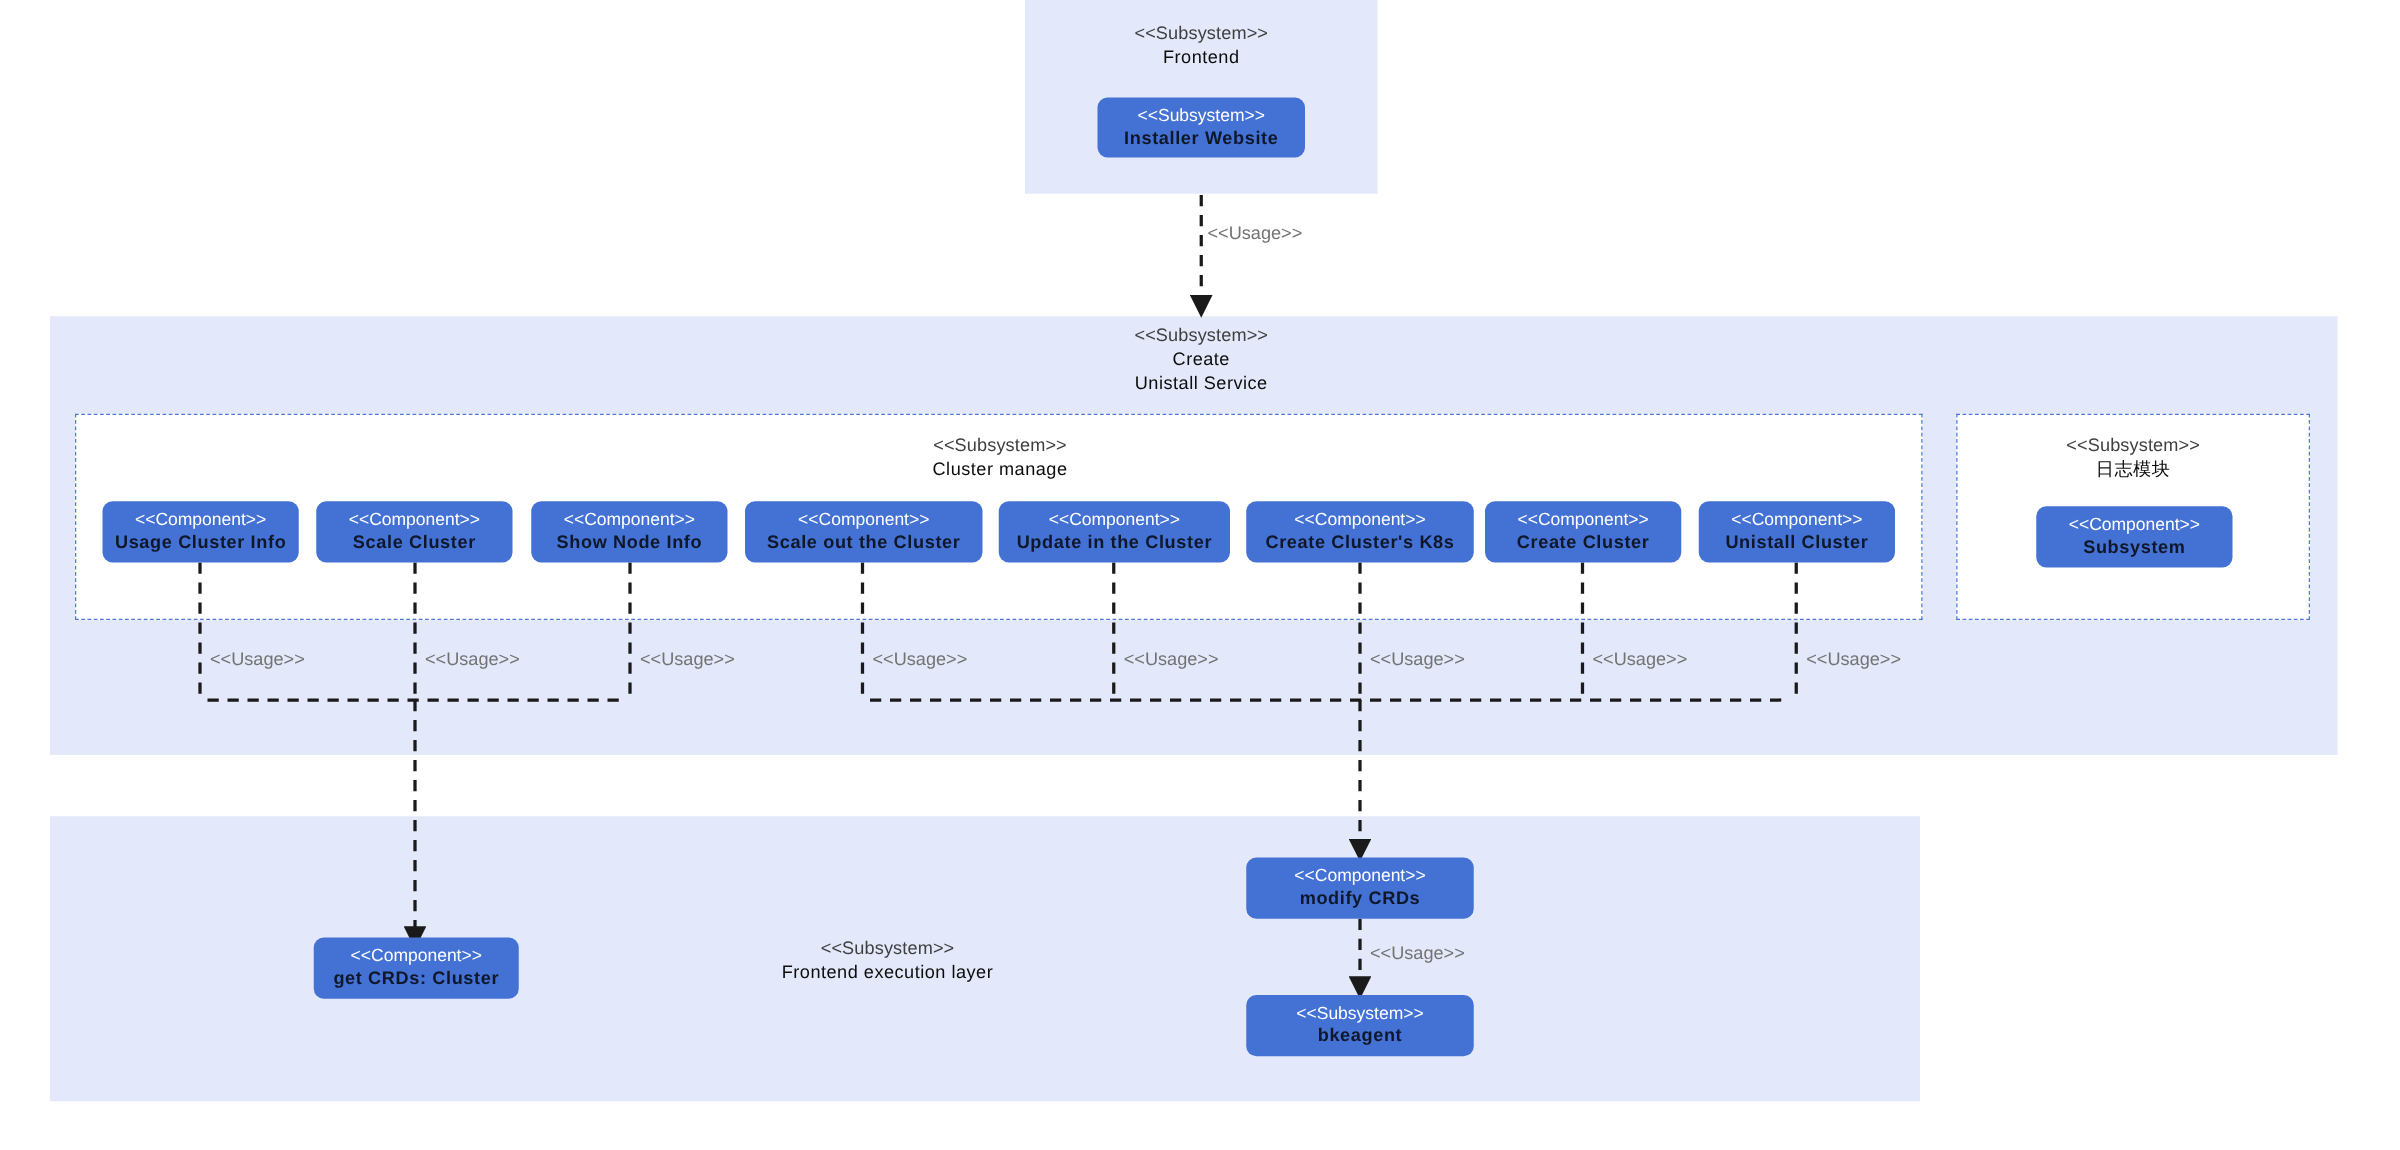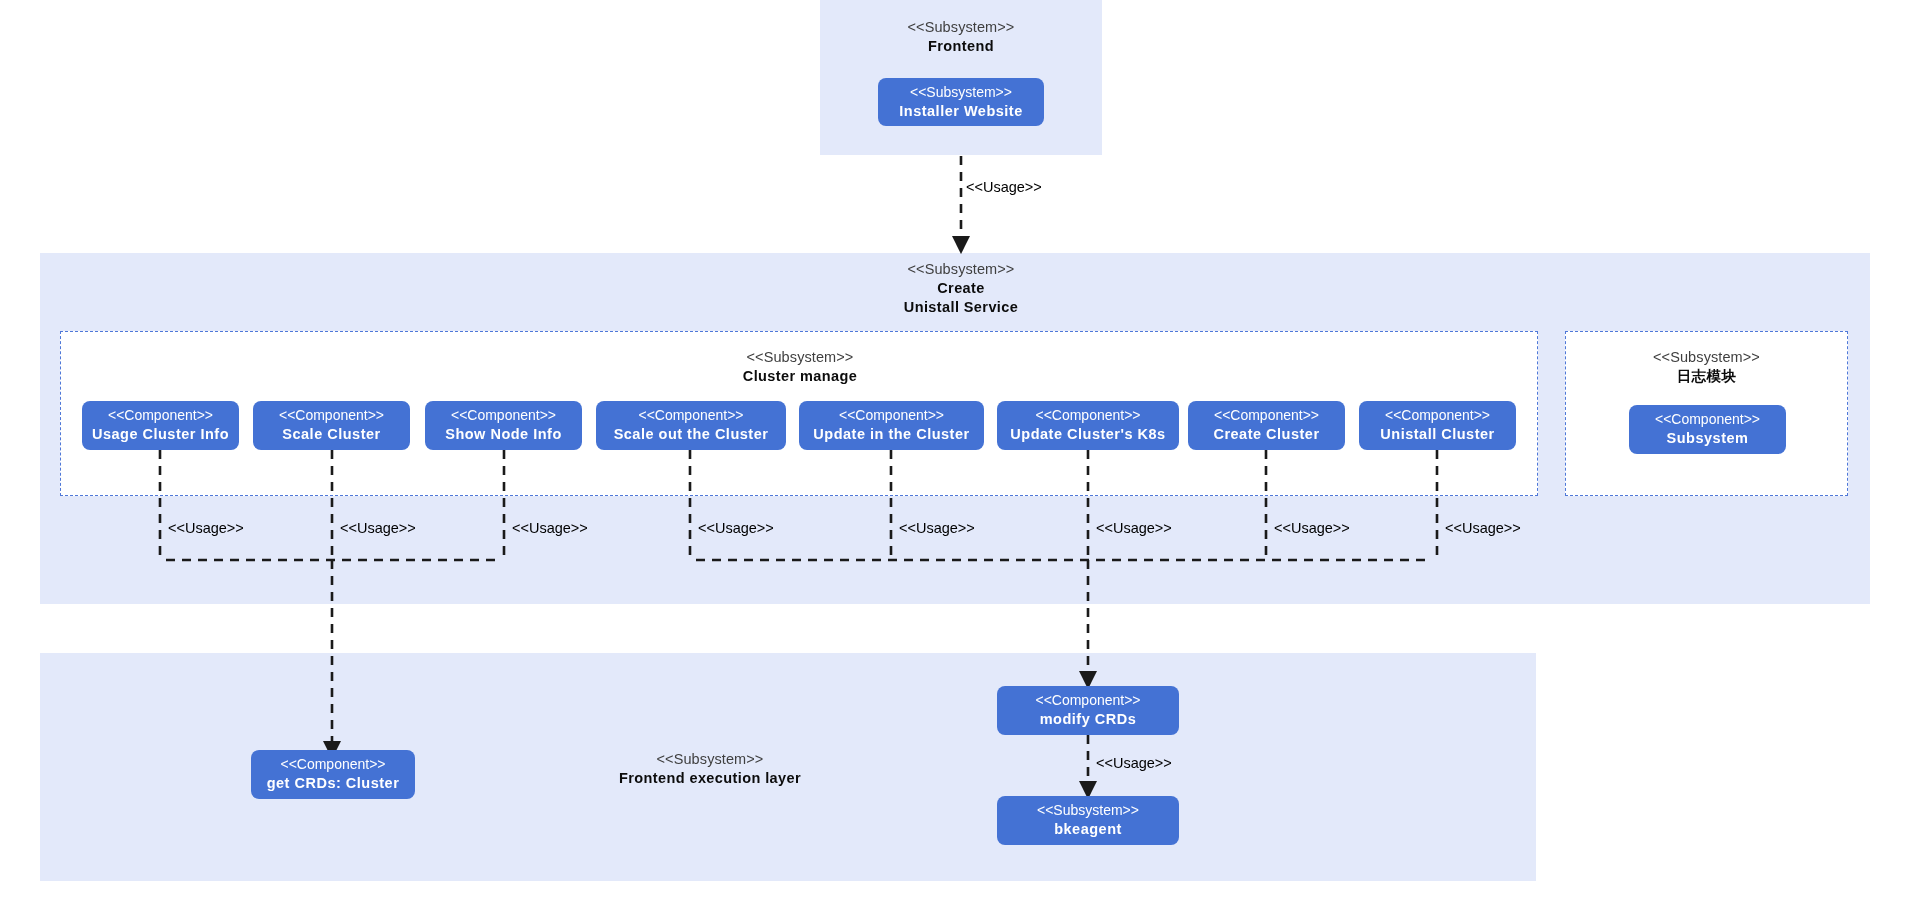--- a/index.html
+++ b/index.html
@@ -48,21 +48,21 @@
     display: block;
     font-size: 14.5px;
     color: #3f3f3f;
     font-weight: 400;
     letter-spacing: .1px;
   }
   .title {
     display: block;
     font-size: 14.5px;
     color: #0c0c0c;
-    font-weight: bold;
+    font-weight: normal;
     letter-spacing: .4px;
   }
 
   
   .node {
     position: absolute;
     box-sizing: border-box;
     background: #4472d4;
     border-radius: 8px;
     display: flex;
@@ -76,38 +76,38 @@
   }
   .node .n-stereo {
     display: block;
     font-size: 14px;
     color: #ffffff;
     font-weight: 400;
   }
   .node .n-title {
     display: block;
     font-size: 14.5px;
-    color: #ffffff;
+    color: #0f172a;
     font-weight: bold;
     letter-spacing: .5px;
   }
 
   
   #wires {
     position: absolute;
     left: 0;
     top: 0;
     width: 1920px;
     height: 920px;
     pointer-events: none;
   }
   .usage-label {
     position: absolute;
     font-size: 14.5px;
-    color: #000000;
+    color: #737373;
     white-space: nowrap;
     line-height: 1;
     text-align: center;
   }
 </style>
 </head>
 <body>
 
 <div id="stage">
 
@@ -204,21 +204,21 @@
     <span class="n-title">Scale  out  the  Cluster</span>
   </div>
 
   <div class="node" style="left:799px; top:401px; width:185px; height:49px;">
     <span class="n-stereo">&lt;&lt;Component&gt;&gt;</span>
     <span class="n-title">Update  in  the  Cluster</span>
   </div>
 
   <div class="node" style="left:997px; top:401px; width:182px; height:49px;">
     <span class="n-stereo">&lt;&lt;Component&gt;&gt;</span>
-    <span class="n-title">Update  Cluster's  K8s</span>
+    <span class="n-title">Create  Cluster's  K8s</span>
   </div>
 
   <div class="node" style="left:1188px; top:401px; width:157px; height:49px;">
     <span class="n-stereo">&lt;&lt;Component&gt;&gt;</span>
     <span class="n-title">Create  Cluster</span>
   </div>
 
   <div class="node" style="left:1359px; top:401px; width:157px; height:49px;">
     <span class="n-stereo">&lt;&lt;Component&gt;&gt;</span>
     <span class="n-title">Unistall  Cluster</span>

